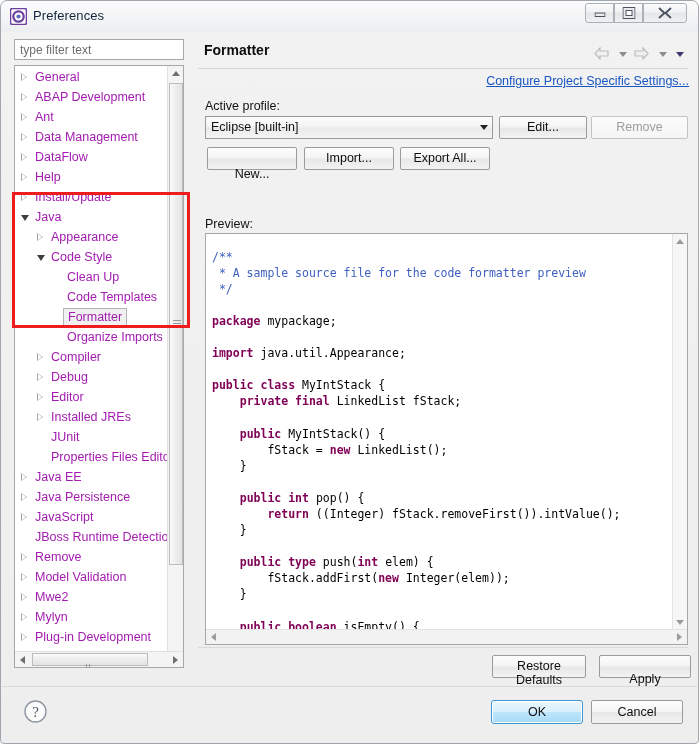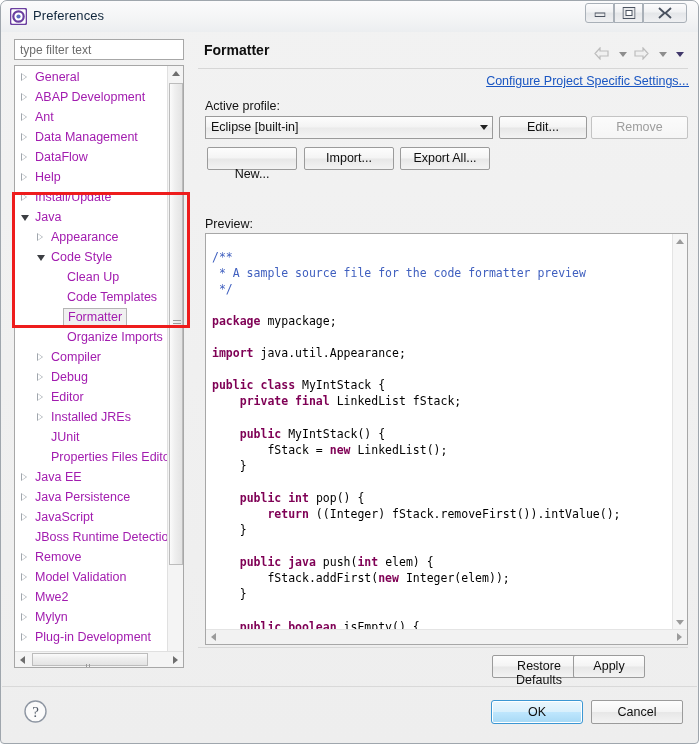--- a/index.html
+++ b/index.html
@@ -225,21 +225,21 @@
     cursor: default;
   }
   .btn.disabled { color: #9d9d9d; border-color: #c3c3c3;
     background: linear-gradient(to bottom, #fbfbfb 0%, #f5f5f5 100%); }
   #btn-edit   { left: 498px; top: 115px; width: 88px; height: 23px; padding-top: 3px; }
   #btn-remove { left: 590px; top: 115px; width: 97px; height: 23px; padding-top: 3px; }
   #btn-new    { left: 206px; top: 146px; width: 90px; height: 23px; padding-top: 19px; }
   #btn-import { left: 303px; top: 146px; width: 90px; height: 23px; padding-top: 3px; }
   #btn-export { left: 399px; top: 146px; width: 90px; height: 23px; padding-top: 3px; }
   #btn-restore{ left: 491px; top: 654px; width: 94px; height: 23px; padding-top: 3px; }
-  #btn-apply  { left: 572px; top: 654px; width: 72px; height: 23px; padding-top: 3px; }
+  #btn-apply  { left: 598px; top: 654px; width: 92px; height: 23px; padding-top: 16px; }
   #btn-ok     { left: 490px; top: 699px; width: 92px; height: 24px; padding-top: 4px;
     border: 1px solid #3c97d3; border-radius: 3px;
     background: linear-gradient(to bottom, #eaf6fd 0%, #d9f0fc 48%, #bee6fd 52%, #a7d9f5 100%);
     box-shadow: inset 0 0 0 1px #ffffff;
   }
   #btn-cancel { left: 590px; top: 699px; width: 92px; height: 24px; padding-top: 4px; }
 
   
   #preview-box {
     position: absolute; left: 204px; top: 232px;
@@ -523,21 +523,21 @@
 <span class="pl">    </span><span class="kw">private final</span><span class="pl"> LinkedList fStack;</span>
 <span class="pl"></span>
 <span class="pl">    </span><span class="kw">public</span><span class="pl"> MyIntStack() {</span>
 <span class="pl">        fStack = </span><span class="kw">new</span><span class="pl"> LinkedList();</span>
 <span class="pl">    }</span>
 <span class="pl"></span>
 <span class="pl">    </span><span class="kw">public int</span><span class="pl"> pop() {</span>
 <span class="pl">        </span><span class="kw">return</span><span class="pl"> ((Integer) fStack.removeFirst()).intValue();</span>
 <span class="pl">    }</span>
 <span class="pl"></span>
-<span class="pl">    </span><span class="kw">public java</span><span class="pl"> push(</span><span class="kw">int</span><span class="pl"> elem) {</span>
+<span class="pl">    </span><span class="kw">public type</span><span class="pl"> push(</span><span class="kw">int</span><span class="pl"> elem) {</span>
 <span class="pl">        fStack.addFirst(</span><span class="kw">new</span><span class="pl"> Integer(elem));</span>
 <span class="pl">    }</span>
 <span class="pl"></span>
 <span class="pl">    </span><span class="kw">public boolean</span><span class="pl"> isEmpty() {</span>
 <span class="pl">        </span><span class="kw">return</span><span class="pl"> fStack.isEmpty();</span>
 
 </pre>
 
     <div id="prev-vscroll">
       <span class="sbarrow up"></span>

